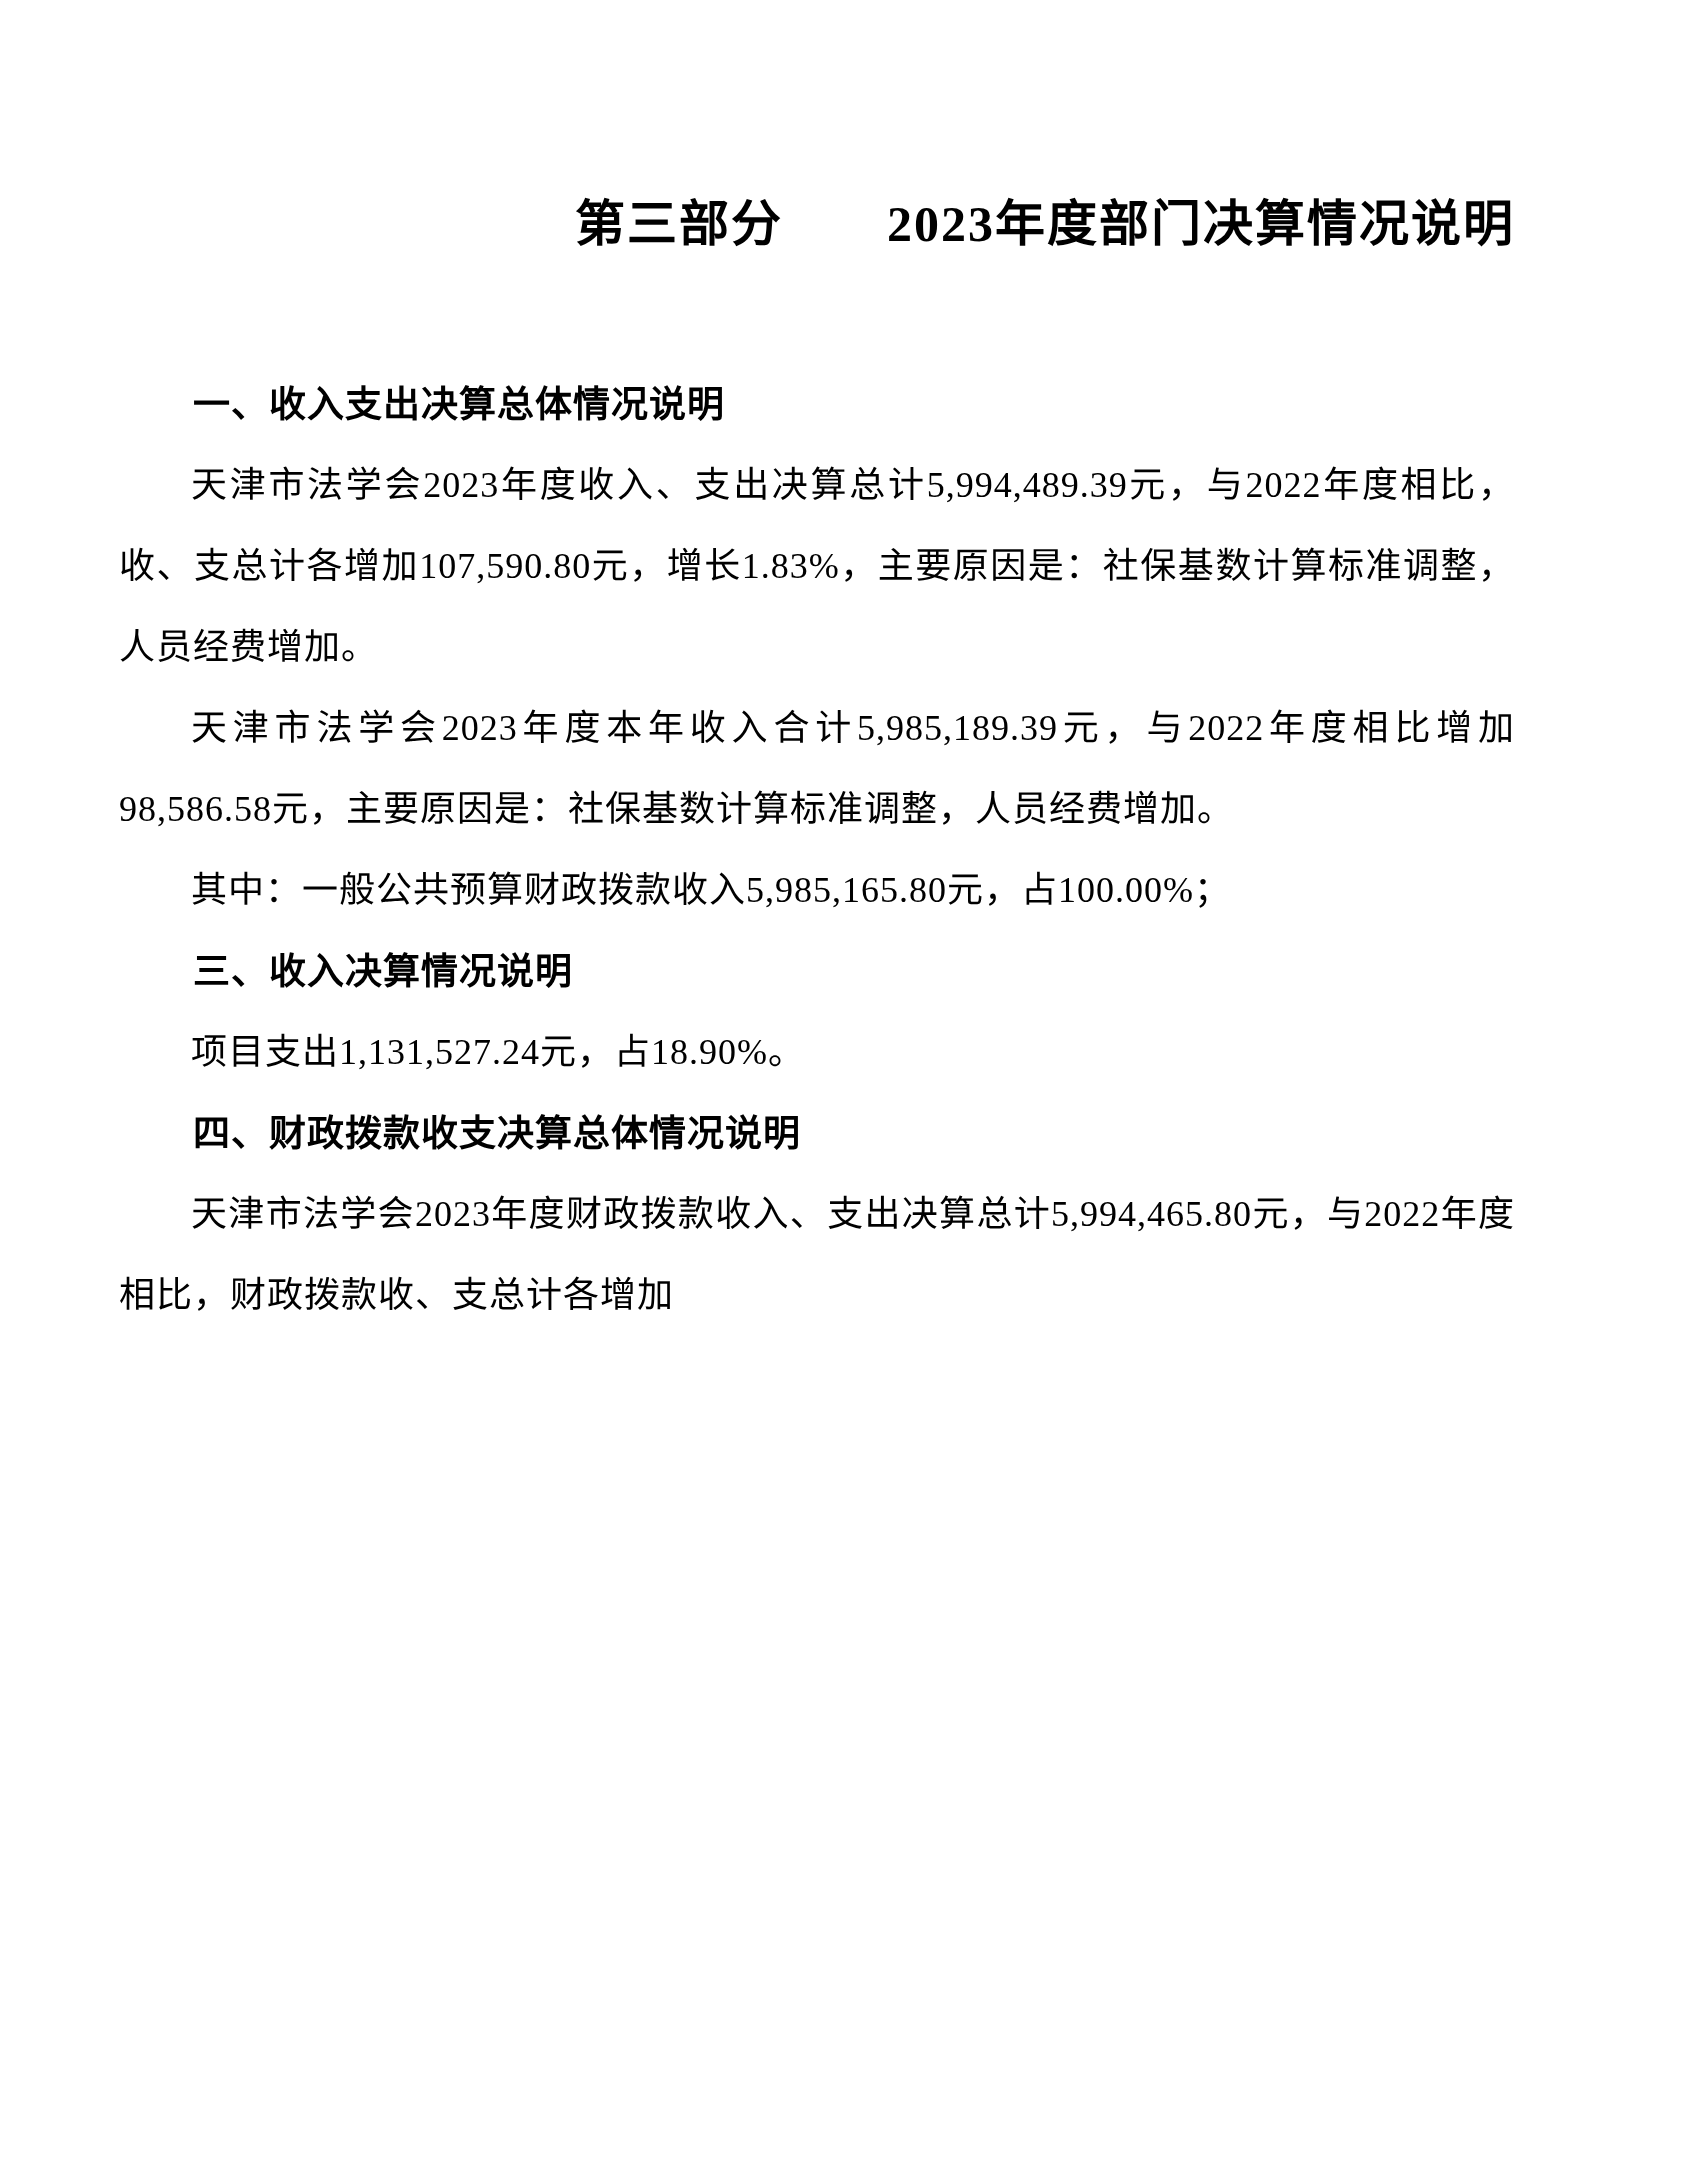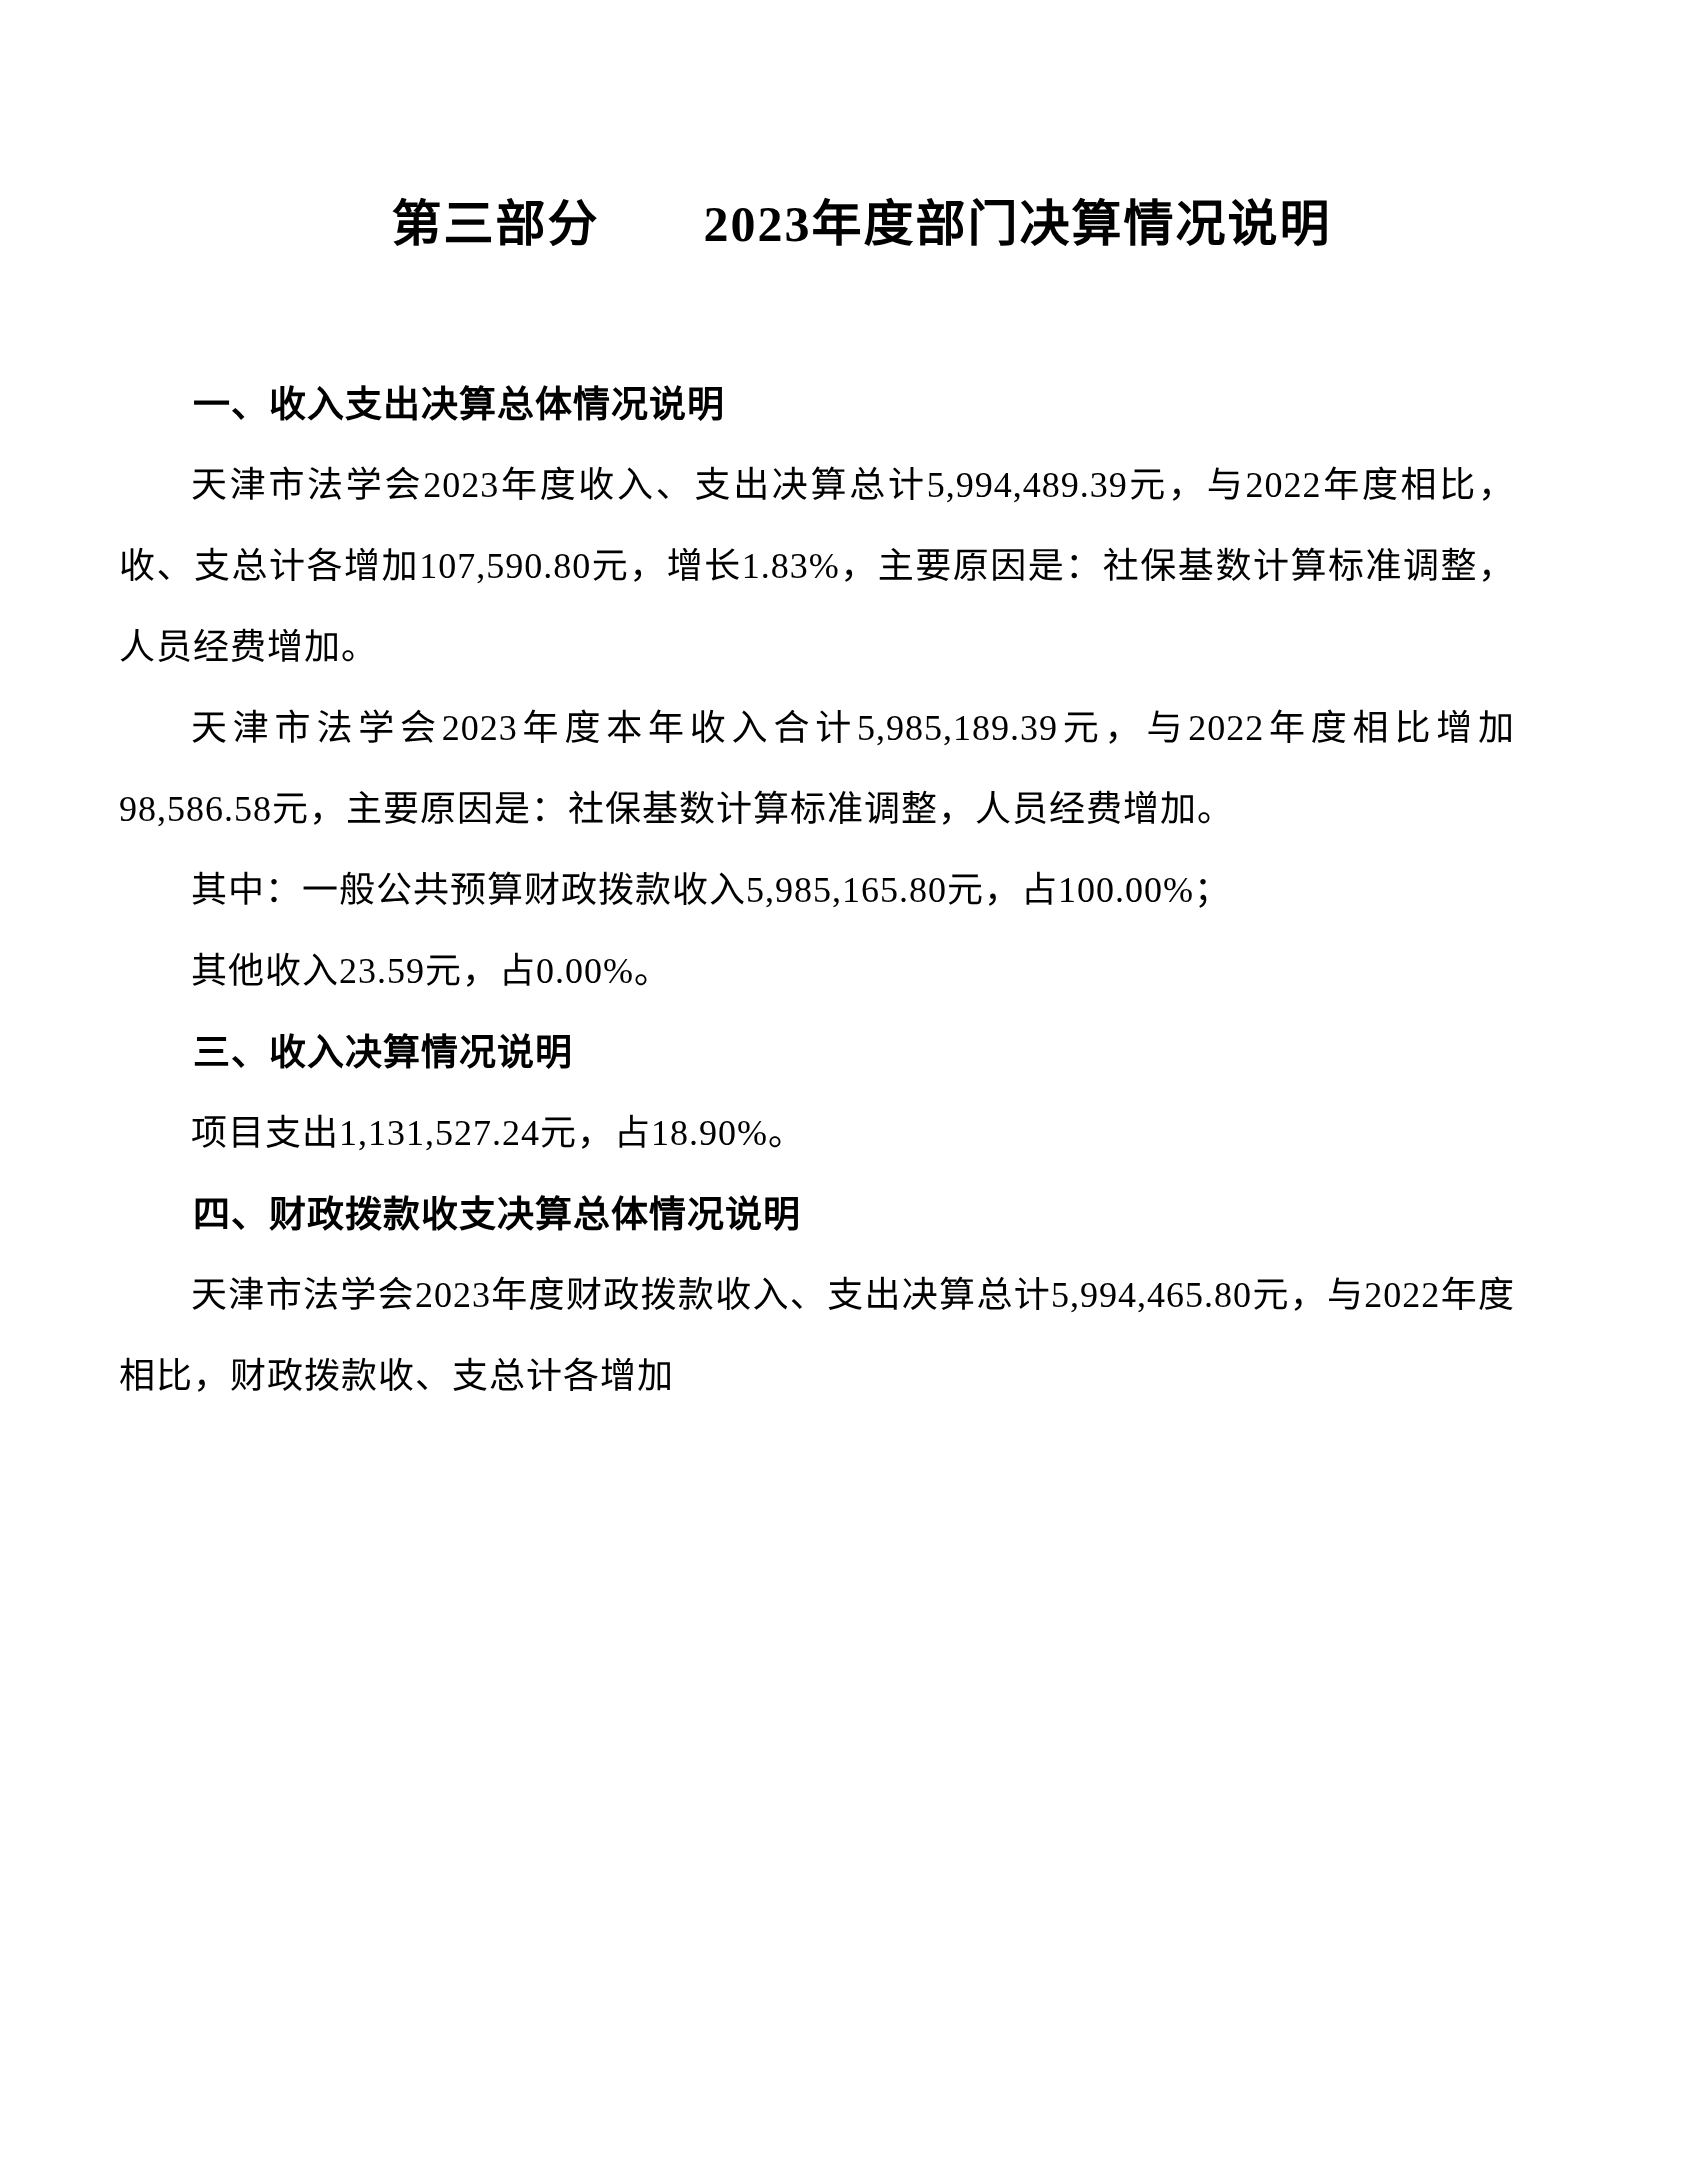--- a/index.html
+++ b/index.html
@@ -11,21 +11,21 @@
     position: relative;
     width: 1683px;
     height: 2178px;
     background: #ffffff;
     color: #000000;
     overflow: hidden;
     font-family: "Liberation Serif", "DejaVu Serif", serif;
   }
   .doc-title {
     margin: 190px 168px 16px 208px;
-    text-align: center;
+    text-align: right;
     font-family: "Liberation Serif", "DejaVu Serif", serif;
     font-weight: bold;
     font-size: 50px;
     line-height: 69px;
     letter-spacing: 2px;
     white-space: nowrap;
   }
   .doc-body {
     margin: 105px 168px 0 119px;
     font-size: 36px;
@@ -55,21 +55,20 @@
 
   <h1 class="doc-title">第三部分　　2023年度部门决算情况说明</h1>
 
   <div class="doc-body">
 
     <h2 class="sec-heading">一、收入支出决算总体情况说明</h2>
     <p class="para">天津市法学会2023年度收入、支出决算总计5,994,489.39元，与2022年度相比，收、支总计各增加107,590.80元，增长1.83%，主要原因是：社保基数计算标准调整，人员经费增加。</p>
 
     <p class="para">天津市法学会2023年度本年收入合计5,985,189.39元，与2022年度相比增加98,586.58元，主要原因是：社保基数计算标准调整，人员经费增加。</p>
     <p class="para">其中：一般公共预算财政拨款收入5,985,165.80元，占100.00%；</p>
-    <p class="para">其他收入23.59元，占0.00%。</p>
 
     <h2 class="sec-heading">三、收入决算情况说明</h2>
     <p class="para">项目支出1,131,527.24元，占18.90%。</p>
 
     <h2 class="sec-heading">四、财政拨款收支决算总体情况说明</h2>
     <p class="para">天津市法学会2023年度财政拨款收入、支出决算总计5,994,465.80元，与2022年度相比，财政拨款收、支总计各增加</p>
 
   </div>
 </div>
 

